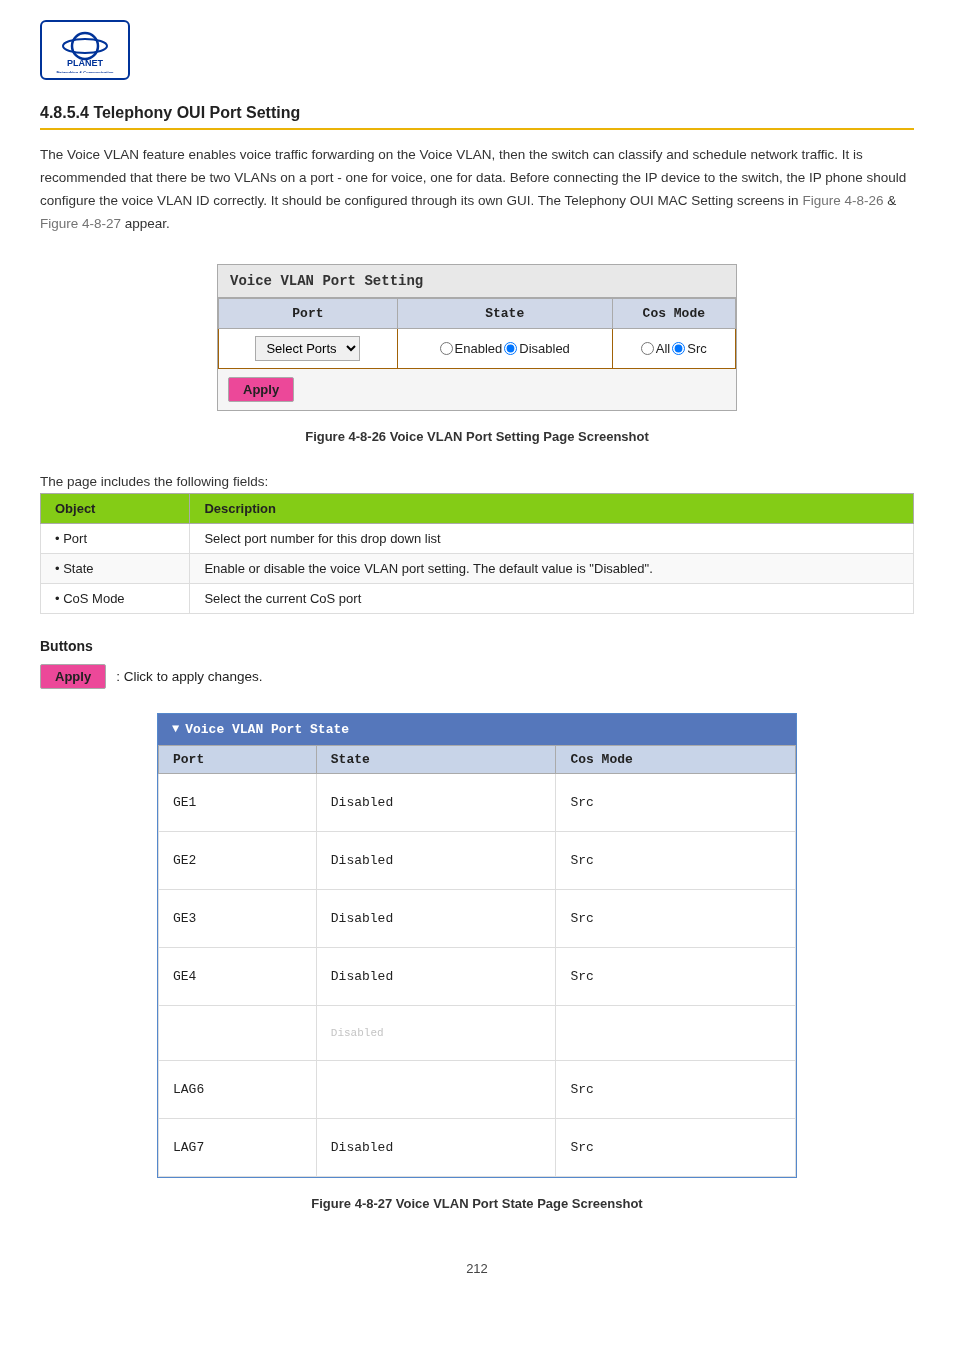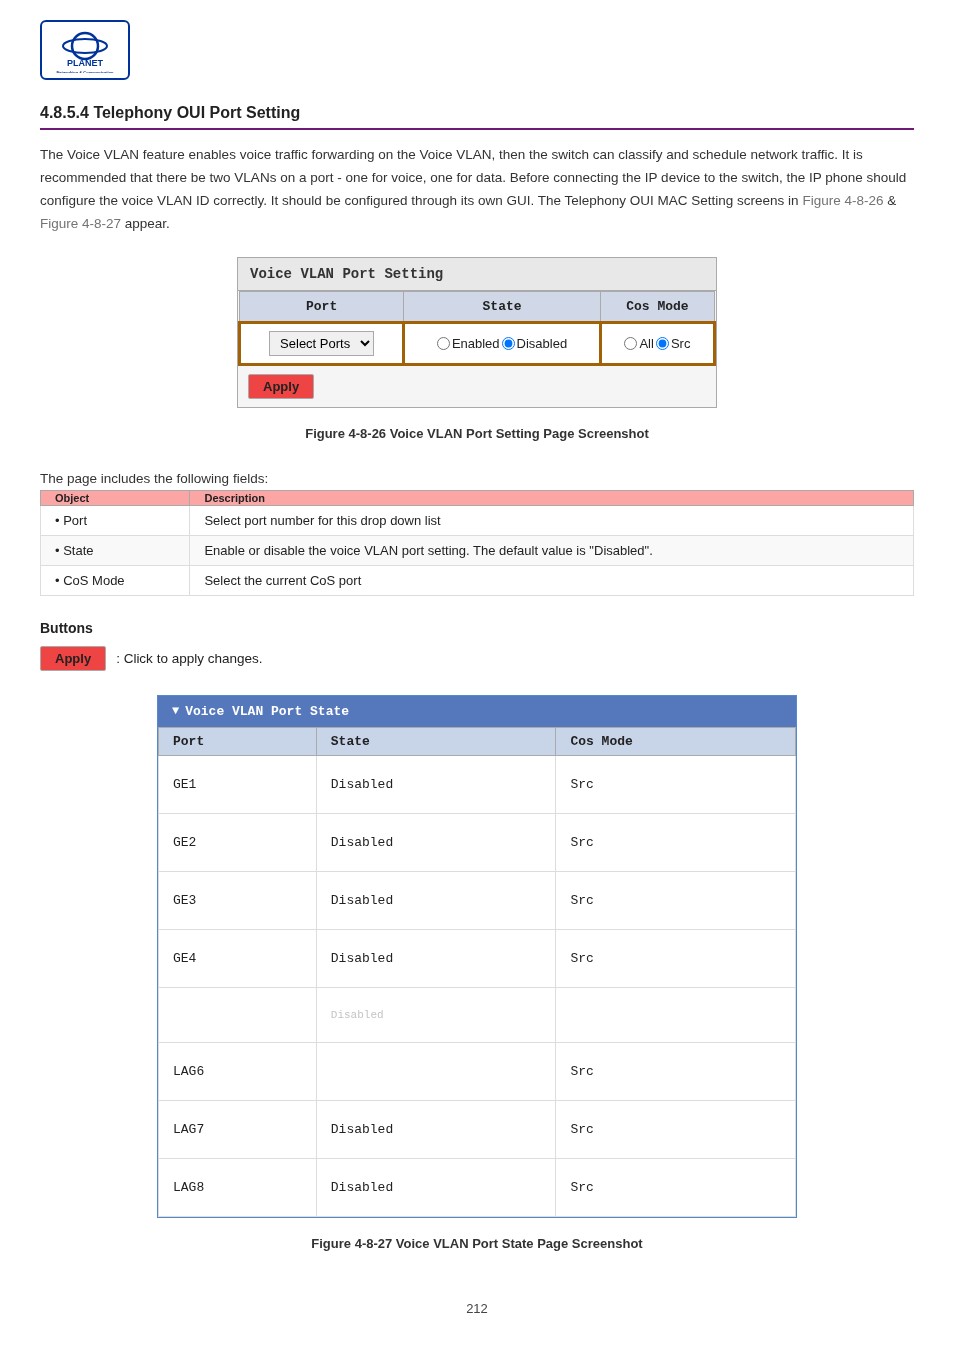--- a/index.html
+++ b/index.html
@@ -29,37 +29,37 @@
       color: #003399;
       font-weight: bold;
       font-size: 18px;
       padding: 4px;
     }
     h2 {
       font-size: 16px;
       font-weight: bold;
       color: #222;
       margin-bottom: 14px;
-      border-bottom: 2px solid #701a75;
+      border-bottom: 2px solid #eab308;
       padding-bottom: 6px;
     }
     .intro-text {
       font-size: 13.5px;
       color: #333;
       line-height: 1.7;
       margin-bottom: 20px;
     }
     .intro-text a {
       color: #737373;
       text-decoration: none;
     }
     
     .vlan-setting-box {
-      margin: 1px auto 10px auto;
-      width: 480px;
+      margin: 8px auto 10px auto;
+      width: 520px;
       border: 1px solid #aaa;
       background: #f5f5f5;
     }
     .vlan-setting-title {
       background: #e8e8e8;
       padding: 8px 12px;
       font-size: 14px;
       font-weight: bold;
       color: #333;
       border-bottom: 1px solid #aaa;
@@ -72,21 +72,21 @@
     .vlan-setting-table th {
       background: #d0d8e8;
       border: 1px solid #aaa;
       padding: 7px 10px;
       font-size: 13px;
       font-weight: bold;
       text-align: center;
       font-family: 'Courier New', monospace;
     }
     .vlan-setting-table td {
-      border: 3px solid #a16207;
+      border: 1px solid #a16207;
       padding: 7px 10px;
       font-size: 13px;
       text-align: center;
       background: #fff;
     }
     .select-ports-dropdown {
       border: 1px solid #aaa;
       background: #f0f0f0;
       padding: 3px 6px;
       font-size: 13px;
@@ -102,21 +102,21 @@
     .radio-group label {
       display: flex;
       align-items: center;
       gap: 2px;
       cursor: pointer;
     }
     .apply-row {
       padding: 8px 10px;
     }
     .apply-btn {
-      background: #ef4444;
+      background: #ec4899;
       border: 1px solid #aaa;
       padding: 4px 14px;
       font-size: 13px;
       font-weight: bold;
       cursor: pointer;
       border-radius: 2px;
       color: #222;
     }
     .figure-caption {
       text-align: center;
@@ -132,24 +132,24 @@
       color: #333;
       margin-bottom: 4px;
     }
     
     .fields-table {
       width: 100%;
       border-collapse: collapse;
       margin-bottom: 24px;
     }
     .fields-table th {
-      background: #fca5a5;
-      border: 1px solid #aaa;
-      padding: 1px 14px;
-      font-size: 11px;
+      background: #84cc16;
+      border: 1px solid #aaa;
+      padding: 7px 14px;
+      font-size: 13px;
       font-weight: bold;
       text-align: left;
     }
     .fields-table td {
       border: 1px solid #ddd;
       padding: 7px 14px;
       font-size: 13px;
       vertical-align: top;
     }
     .fields-table tr:nth-child(even) td {
@@ -380,25 +380,20 @@
           <tr>
         <td>LAG6</td>
         <td></td>
         <td>Src</td>
       </tr>
           <tr>
         <td>LAG7</td>
         <td>Disabled</td>
         <td>Src</td>
       </tr>
-          <tr>
-        <td>LAG8</td>
-        <td>Disabled</td>
-        <td>Src</td>
-      </tr>
         </tbody>
     </table>
   </div>
 
   <div class="figure-caption">
     <strong>Figure 4-8-27 Voice VLAN Port State Page Screenshot</strong>
   </div>
 </div>
 
 <div class="page-number">212</div>

